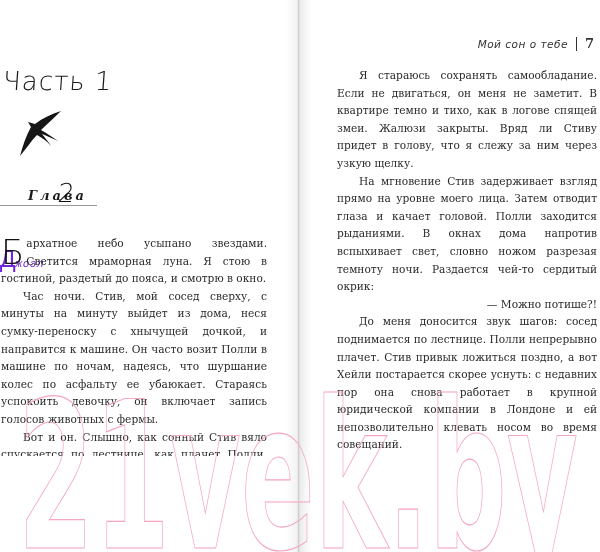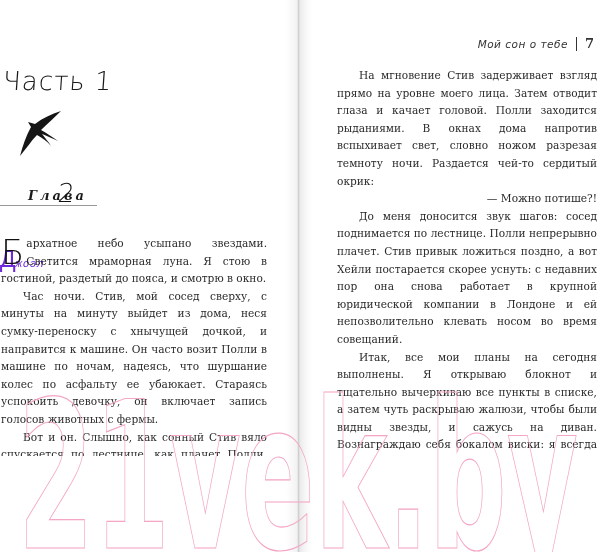--- a/index.html
+++ b/index.html
@@ -77,20 +77,21 @@
   </div>
 
   <div class="page page-right">
     <div class="running-head">
       <span class="running-title">Мой сон о тебе</span>
       <span class="running-sep"></span>
       <span class="page-number">7</span>
     </div>
 
     <div class="right-body text">
+      <p>Я стараюсь сохранять самообладание. Если не двигаться, он меня не заметит. В квартире темно и тихо, как в логове спящей змеи. Жалюзи закрыты. Вряд ли Стиву придет в голову, что я слежу за ним через узкую щелку.</p>
       <p>На мгновение Стив задерживает взгляд прямо на уровне моего лица. Затем отводит глаза и качает головой. Полли заходится рыданиями. В окнах дома напротив вспыхивает свет, словно ножом разрезая темноту ночи. Раздается чей-то сердитый окрик:</p>
       <p class="dialog">— Можно потише?!</p>
       <p>До меня доносится звук шагов: сосед поднимается по лестнице. Полли непрерывно плачет. Стив привык ложиться поздно, а вот Хейли постарается скорее уснуть: с недавних пор она снова работает в крупной юридической компании в Лондоне и ей непозволительно клевать носом во время совещаний.</p>
       <p>Итак, все мои планы на сегодня выполнены. Я открываю блокнот и тщательно вычеркиваю все пункты в списке, а затем чуть раскрываю жалюзи, чтобы были видны звезды, и сажусь на диван. Вознаграждаю себя бокалом виски: я всегда так поступаю, когда есть особый повод. Следом залпом выпиваю еще бокал, чтобы поскорее провалиться в сон. Через двадцать минут алкоголь делает свое дело, и я засыпаю.</p>
 
     </div>
   </div>
 
   <div class="gutter"></div>
   <div class="gutter-line"></div>

